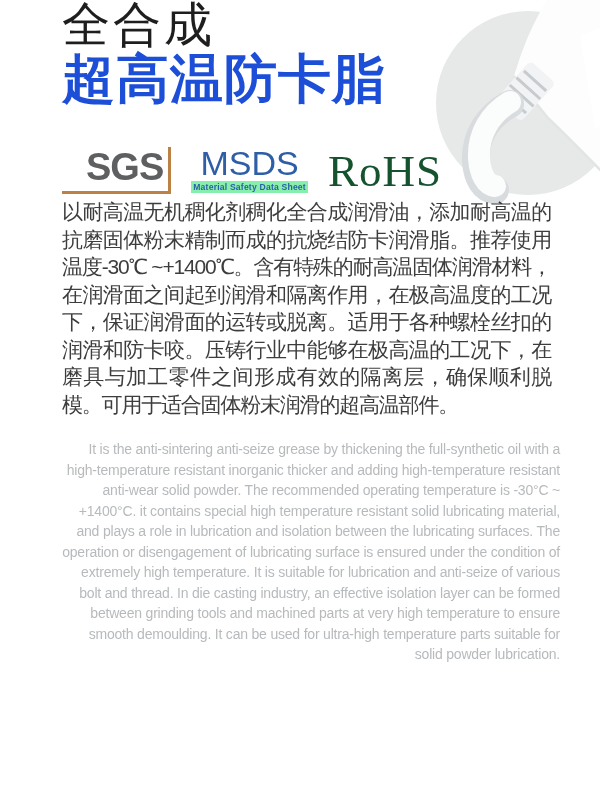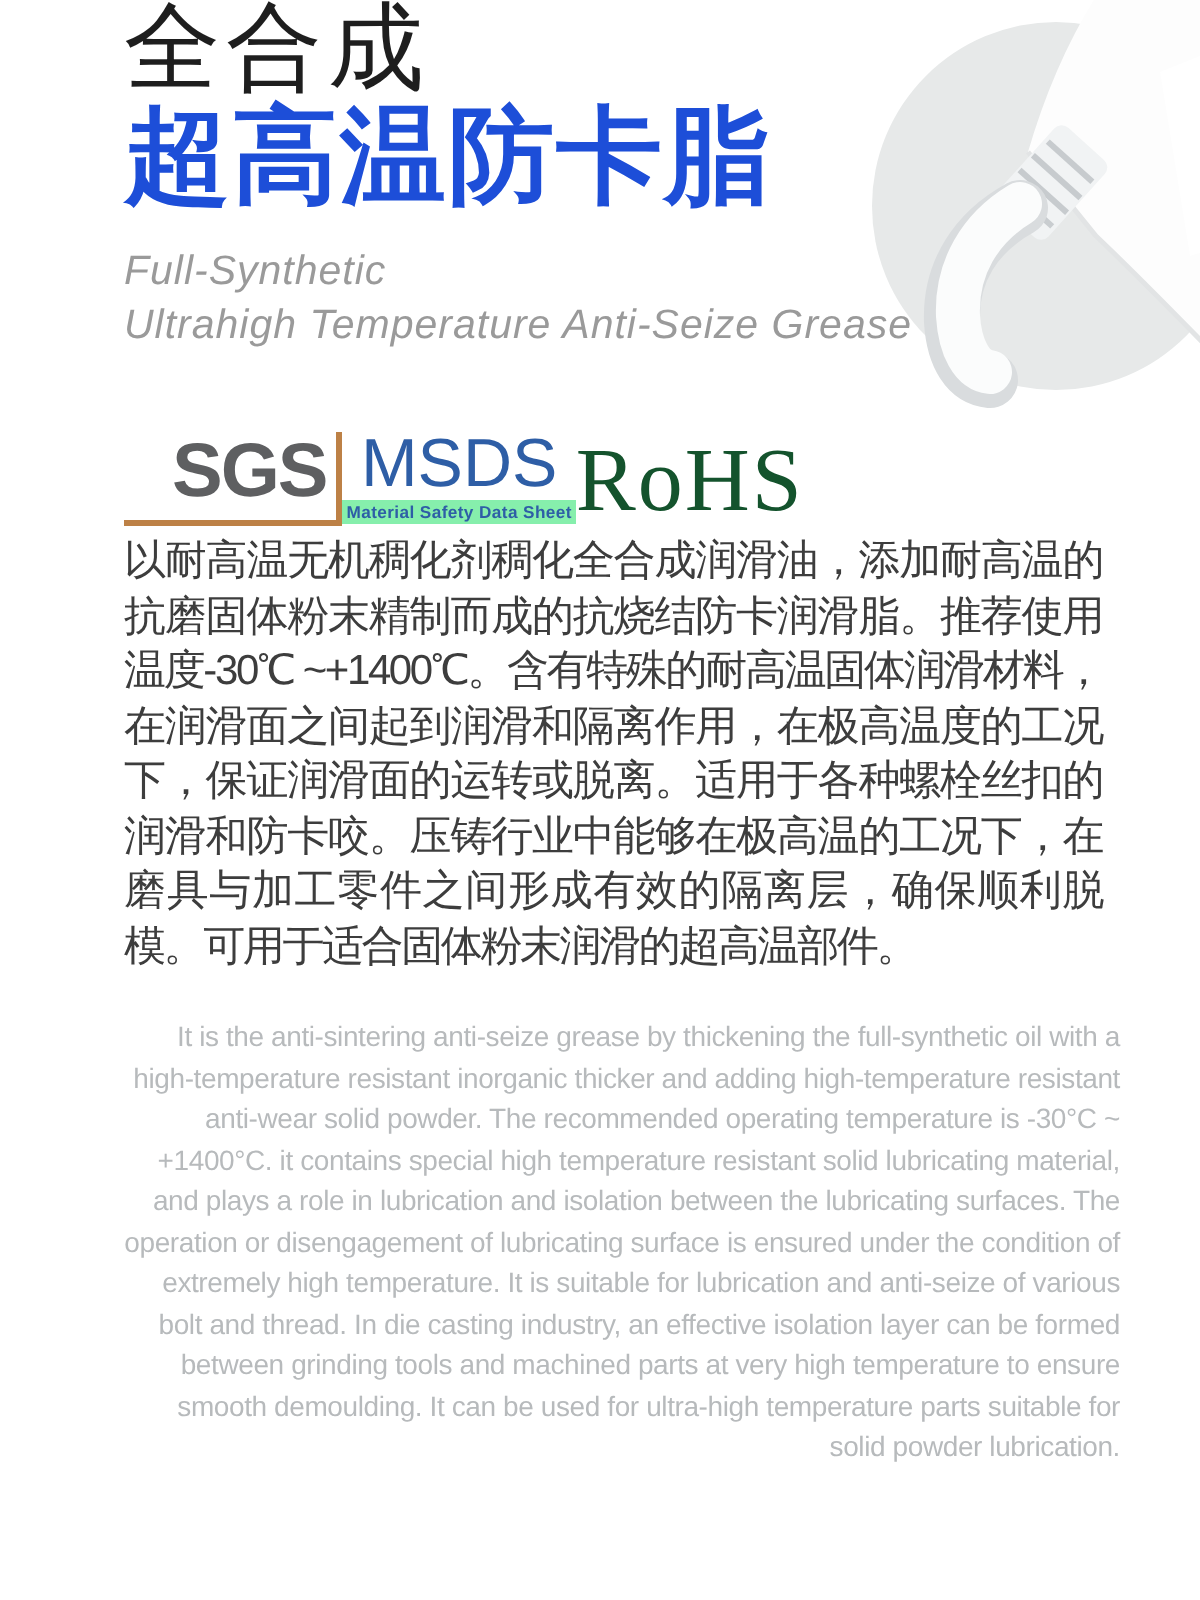--- a/index.html
+++ b/index.html
@@ -47,20 +47,21 @@
     left: 430px; top: 6px;
     width: 190px; height: 200px;
     overflow: visible;
   }
 
   
   .logo-row {
     margin-top: 33px;
     display: flex;
     align-items: flex-end;
+    gap: 20px;
     height: 54px;
   }
   .sgs {
     position: relative;
     color: #5e5f61;
     font-size: 38px;
     font-weight: 800;
     letter-spacing: -1px;
     line-height: 40px;
     padding: 0 5px 4px 24px;
@@ -135,24 +136,20 @@
 
   <path d="M80 98 C58 110 45 130 46 155 C47 172 54 183 65 184" fill="none" stroke="#d9dcde" stroke-width="28" stroke-linecap="round"></path>
   <path d="M80 96 C60 108 48 128 49 152 C50 168 56 179 65 180" fill="none" stroke="#fbfcfc" stroke-width="22" stroke-linecap="round"></path>
 </svg>
 
 <div class="content">
 
   <div class="title-cn">全合成</div>
   <div class="title-accent">超高温防卡脂</div>
 
-  <div class="subtitle">
-    <div>Full-Synthetic</div>
-    <div>Ultrahigh Temperature Anti-Seize Grease</div>
-  </div>
 
   <div class="logo-row">
     <div class="sgs">SGS</div>
     <div class="msds">
       <div class="msds-main">MSDS</div>
       <div class="msds-sub">Material Safety Data Sheet</div>
     </div>
     <div class="rohs">RoHS</div>
   </div>
 

